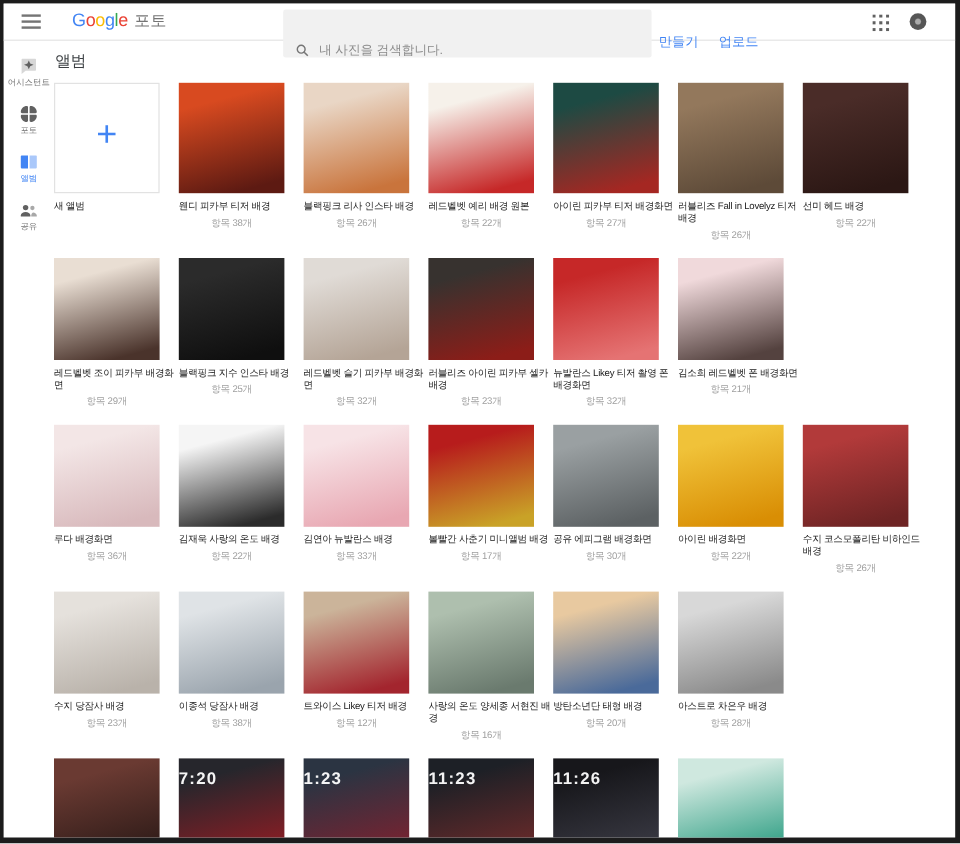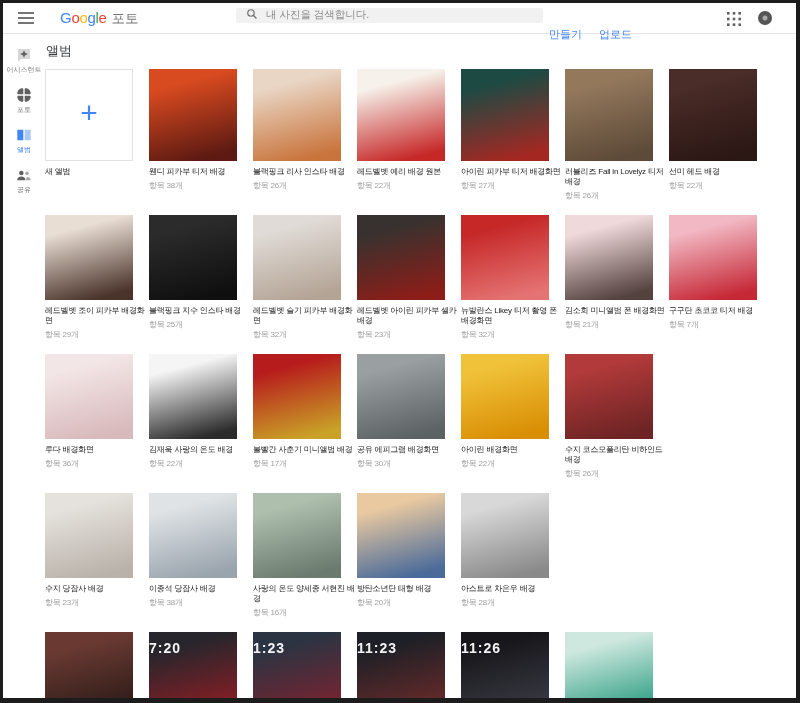--- a/index.html
+++ b/index.html
@@ -14,22 +14,22 @@
   .topbar{
     height:31px; border-bottom:1px solid #e4e4e4; background:#fff;
     display:flex; align-items:center; position:relative;
   }
   .hamburger{ margin-left:15px; width:16px; cursor:pointer; }
   .hamburger span{ display:block; height:2px; background:#757575; margin:3px 0; }
   .logo{ display:flex; align-items:baseline; margin-left:26px; cursor:pointer; }
   .logo-letters span{ font-size:15px; font-weight:500; letter-spacing:-0.3px; }
   .logo-app{ font-size:13.5px; color:#757575; margin-left:5px; }
   .search{
-    position:absolute; left:233px; top:5px; width:307px; height:15px;
-    background:#f1f1f1; border-radius:2px; display:flex; align-items:flex-start;
+    position:absolute; left:233px; top:5px; width:307px; height:40px;
+    background:#f1f1f1; border-radius:2px; display:flex; align-items:flex-end;
   }
   .search svg{ margin:0 8px 0 10px; flex:0 0 auto; }
   .search input{
     border:none; outline:none; background:transparent; flex:1;
     font-size:10.5px; color:#3c4043; font-family:"Liberation Sans", sans-serif;
   }
   .search input::placeholder{ color:#8a8a8a; }
   .toplink{
     position:absolute; top:24px; font-size:11px; color:#4285f4;
     text-decoration:none; font-weight:500; cursor:pointer;
@@ -65,21 +65,21 @@
   }
   .new-thumb{
     width:88px; height:92px; background:#fff; border:1px solid #e2e2e2;
     display:flex; align-items:center; justify-content:center;
   }
   .plus{ font-size:30px; font-weight:300; color:#4285f4; line-height:1; margin-top:-4px; }
   .title{
     margin-top:6px; width:103px; font-size:8px; line-height:10px;
     color:#212121; letter-spacing:-0.2px; font-weight:500;
   }
-  .count{ margin-top:3px; font-size:8px; color:#9e9e9e; letter-spacing:-0.2px; }
+  .count{ margin-top:3px; font-size:8px; color:#9e9e9e; letter-spacing:-0.2px;text-align:center; }
 </style>
 </head>
 <body>
 
 <div class="frame">
 
   <header class="topbar">
     <div class="hamburger">
       <span></span>
         <span></span>
@@ -208,55 +208,55 @@
   </div>
 
   <div class="card">
     <div class="thumb" style="background: linear-gradient(165deg, rgb(224, 219, 214) 20%, rgb(180, 164, 150) 90%);"></div>
     <div class="title">레드벨벳 슬기 피카부 배경화면</div>
     <div class="count">항목 32개</div>
   </div>
 
   <div class="card">
     <div class="thumb" style="background: linear-gradient(165deg, rgb(55, 50, 47) 20%, rgb(140, 29, 24) 90%);"></div>
-    <div class="title">레드벨벳 아이린 피카부 셀카 배경</div>
+    <div class="title">러블리즈 아이린 피카부 셀카 배경</div>
     <div class="count">항목 23개</div>
   </div>
 
   <div class="card">
     <div class="thumb" style="background: linear-gradient(165deg, rgb(198, 40, 40) 20%, rgb(229, 115, 115) 90%);"></div>
     <div class="title">뉴발란스 Likey 티저 촬영 폰 배경화면</div>
     <div class="count">항목 32개</div>
   </div>
 
   <div class="card">
     <div class="thumb" style="background: linear-gradient(165deg, rgb(240, 217, 219) 20%, rgb(84, 66, 63) 90%);"></div>
-    <div class="title">김소희 미니앨범 폰 배경화면</div>
+    <div class="title">김소희 레드벨벳 폰 배경화면</div>
     <div class="count">항목 21개</div>
   </div>
 
-  <div class="card">
-    <div class="thumb" style="background: linear-gradient(165deg, rgb(242, 185, 196) 20%, rgb(198, 40, 54) 90%);"></div>
-    <div class="title">구구단 초코코 티저 배경</div>
-    <div class="count">항목 7개</div>
-  </div>
 </div>
           <div class="album-row">
   <div class="card">
     <div class="thumb" style="background: linear-gradient(165deg, rgb(243, 230, 230) 20%, rgb(216, 185, 188) 90%);"></div>
     <div class="title">루다 배경화면</div>
     <div class="count">항목 36개</div>
   </div>
 
   <div class="card">
     <div class="thumb" style="background: linear-gradient(165deg, rgb(245, 245, 245) 20%, rgb(43, 43, 43) 90%);"></div>
     <div class="title">김재욱 사랑의 온도 배경</div>
     <div class="count">항목 22개</div>
   </div>
 
+  <div class="card">
+    <div class="thumb" style="background: linear-gradient(165deg, rgb(247, 227, 230) 20%, rgb(232, 167, 178) 90%);"></div>
+    <div class="title">김연아 뉴발란스 배경</div>
+    <div class="count">항목 33개</div>
+  </div>
 
   <div class="card">
     <div class="thumb" style="background: linear-gradient(165deg, rgb(183, 28, 28) 20%, rgb(201, 162, 39) 90%);"></div>
     <div class="title">볼빨간 사춘기 미니앨범 배경</div>
     <div class="count">항목 17개</div>
   </div>
 
   <div class="card">
     <div class="thumb" style="background: linear-gradient(165deg, rgb(154, 160, 162) 20%, rgb(92, 97, 99) 90%);"></div>
     <div class="title">공유 에피그램 배경화면</div>
@@ -282,20 +282,25 @@
     <div class="title">수지 당잠사 배경</div>
     <div class="count">항목 23개</div>
   </div>
 
   <div class="card">
     <div class="thumb" style="background: linear-gradient(165deg, rgb(223, 227, 230) 20%, rgb(154, 164, 173) 90%);"></div>
     <div class="title">이종석 당잠사 배경</div>
     <div class="count">항목 38개</div>
   </div>
 
+  <div class="card">
+    <div class="thumb" style="background: linear-gradient(165deg, rgb(203, 180, 154) 20%, rgb(163, 37, 46) 90%);"></div>
+    <div class="title">트와이스 Likey 티저 배경</div>
+    <div class="count">항목 12개</div>
+  </div>
 
   <div class="card">
     <div class="thumb" style="background: linear-gradient(165deg, rgb(174, 191, 174) 20%, rgb(106, 122, 110) 90%);"></div>
     <div class="title">사랑의 온도 양세종 서현진 배경</div>
     <div class="count">항목 16개</div>
   </div>
 
   <div class="card">
     <div class="thumb" style="background: linear-gradient(165deg, rgb(232, 201, 160) 20%, rgb(74, 106, 154) 90%);"></div>
     <div class="title">방탄소년단 태형 배경</div>

